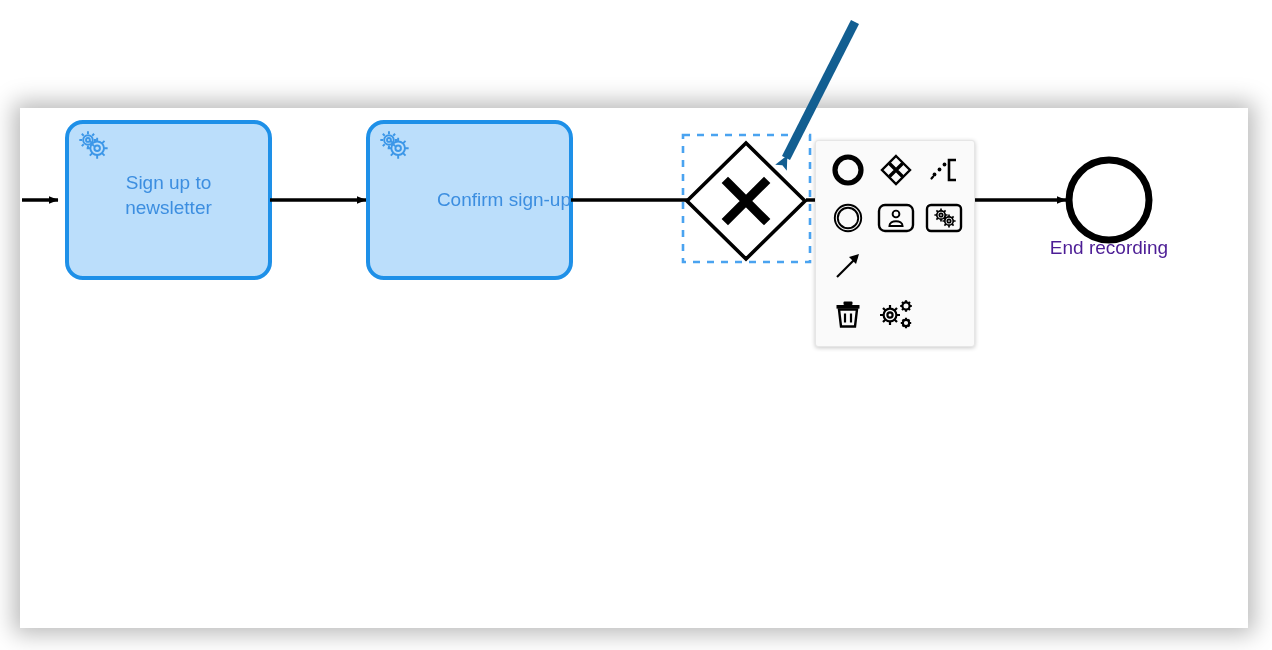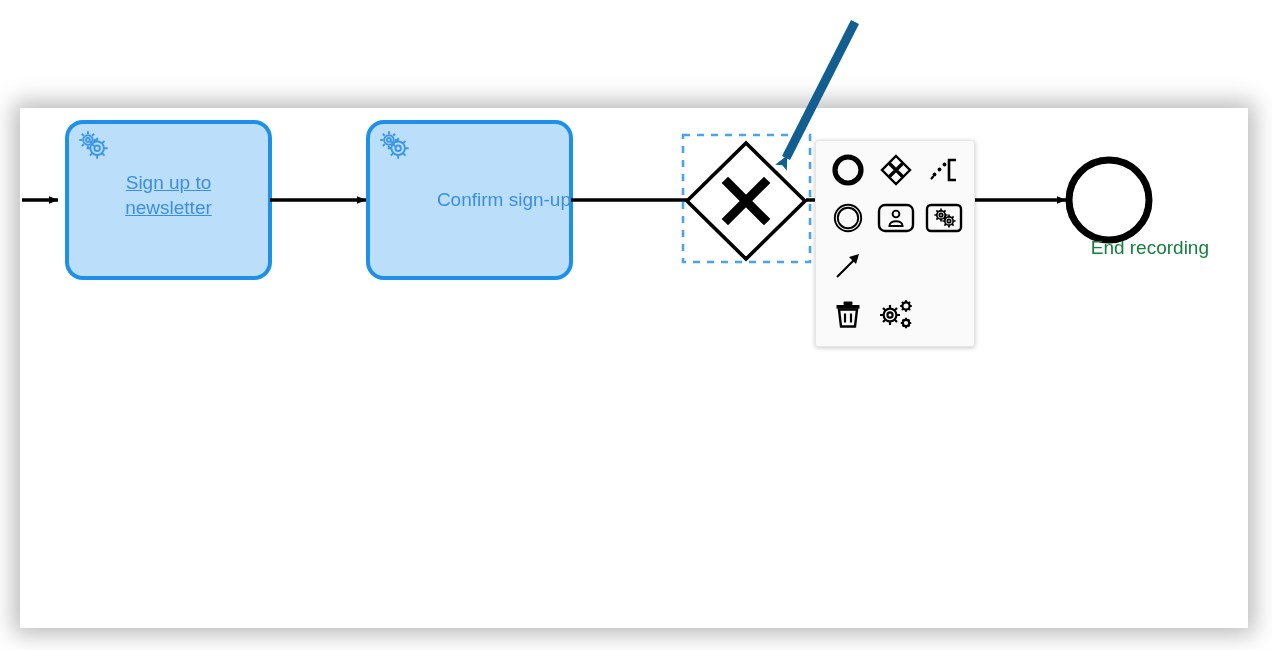--- a/index.html
+++ b/index.html
@@ -47,24 +47,24 @@
     position: absolute;
     color: #3c8ee0;
     font-size: 19px;
     line-height: 25px;
     text-align: center;
     white-space: pre-line;
     pointer-events: none;
   }
   .event-label {
     position: absolute;
-    color: #15803d;
+    color: #4c1d95;
     font-size: 19px;
     line-height: 22px;
-    text-align: right;
+    text-align: center;
     white-space: nowrap;
   }
 
   
   #context-pad {
     position: absolute;
     left: 815px;
     top: 140px;
     width: 160px;
     height: 207px;
@@ -171,21 +171,21 @@
 
     <g>
       <circle cx="1109" cy="200" r="40" fill="#ffffff" stroke="#000000" stroke-width="7"></circle>
     </g>
 
     <g>
       <line x1="855" y1="22" x2="786" y2="158" stroke="#125e91" stroke-width="9" stroke-linecap="butt" marker-end="url(#bluehead)"></line>
     </g>
   </svg>
 
-  <div class="task-label" style="left:67px; top:170px; width:203px;text-decoration:underline;">Sign up to
+  <div class="task-label" style="left:67px; top:170px; width:203px;">Sign up to
 newsletter</div>
 
   <div class="task-label" style="left:368px; top:187px; width:203px;text-align:right;">Confirm sign-up</div>
 
   <div class="event-label" style="left:1009px; top:237px; width:200px;">End recording</div>
 
   <div id="context-pad">
 
     <div class="pad-row">
 

